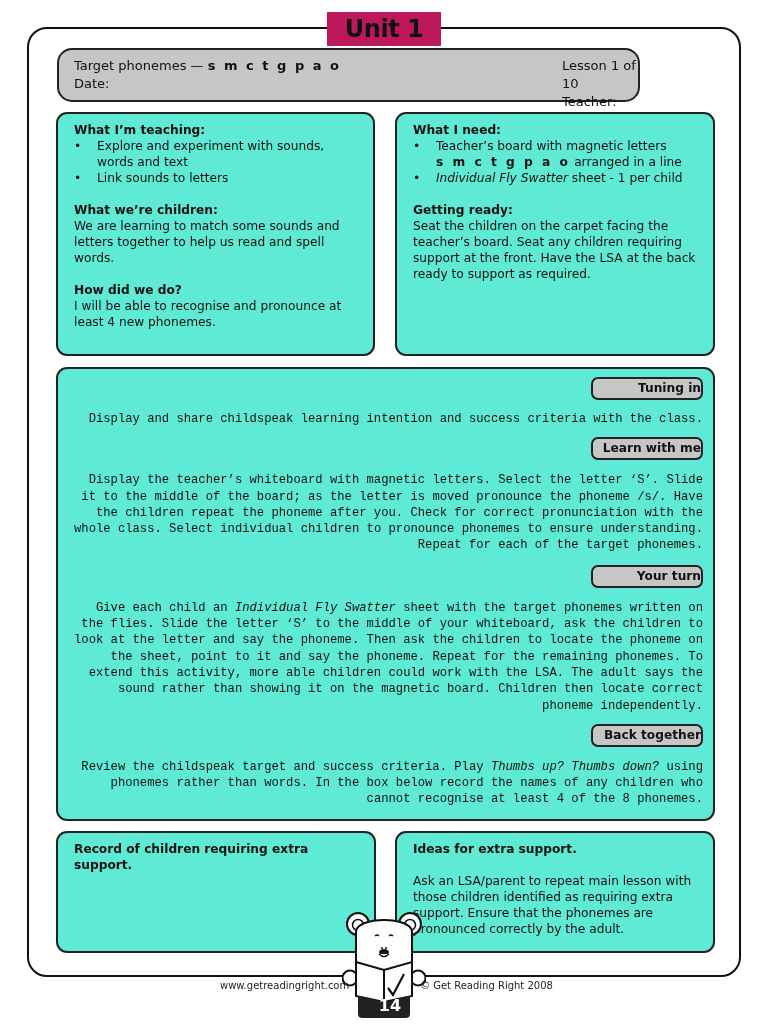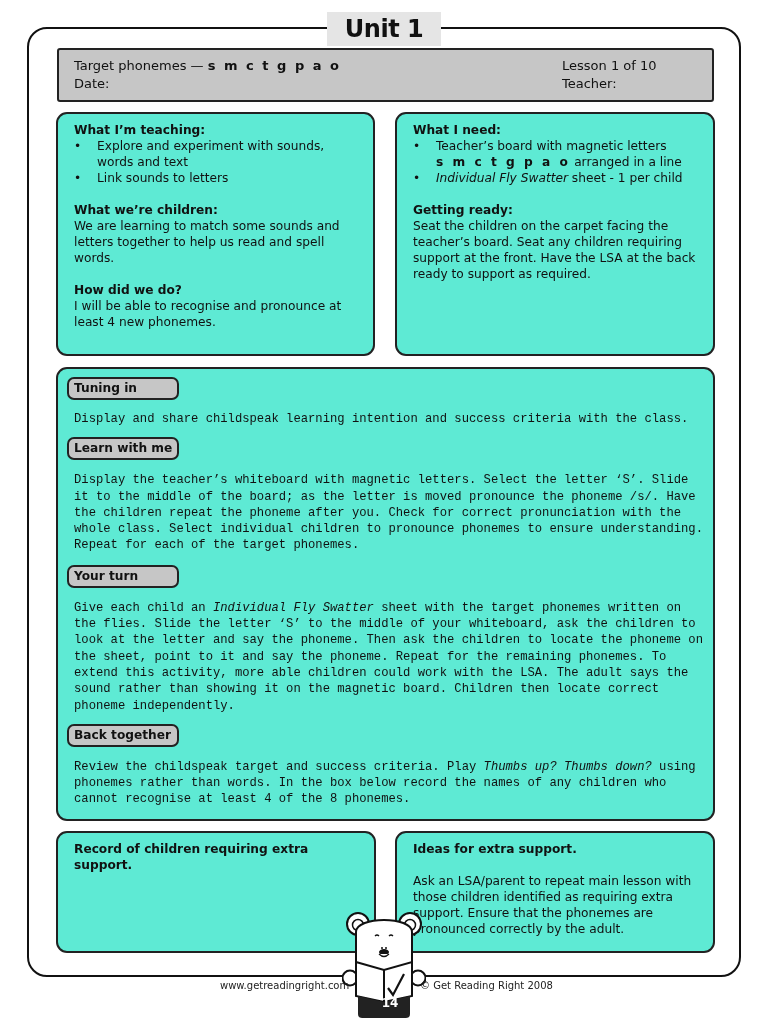--- a/index.html
+++ b/index.html
@@ -7,28 +7,28 @@
   body { position: relative; font-family: "DejaVu Sans", sans-serif; color: #111; }
 
   .outer-frame {
     position: absolute; left: 27px; top: 27px; width: 714px; height: 950px;
     border: 2px solid #111; border-radius: 20px;
   }
   .unit-title {
     position: absolute; left: 0; top: 12px; width: 768px; text-align: center;
   }
   .unit-title span {
-    display: inline-block; background: #e5e5e5; padding: 0 18px;
+    display: inline-block; background: #be185d; padding: 0 18px;
     font-family: "DejaVu Sans", sans-serif; font-weight: bold; font-size: 24px; letter-spacing: -0.5px;
     line-height: 34px;
   }
 
   .header-box {
-    position: absolute; left: 57px; top: 48px; width: 657px; height: 54px;
-    background: #c6c6c6; border: 2px solid #222; border-radius: 3px;
+    position: absolute; left: 57px; top: 48px; width: 583px; height: 54px;
+    background: #c6c6c6; border: 2px solid #222; border-radius: 15px;
     font-size: 13px; line-height: 18px; padding: 6px 14px;
   }
   .header-left { position: absolute; left: 15px; top: 7px; }
   .header-right { position: absolute; left: 503px; top: 7px; }
   .phonemes-bold { font-weight: bold; letter-spacing: 2px; }
 
   .card {
     position: absolute; border: 2px solid #222; border-radius: 11px; background: #5eead4;
     font-size: 12.2px; line-height: 16px; padding: 8px 16px;
   }
@@ -37,38 +37,38 @@
   .card .gap { height: 16px; }
   .bullets { list-style: none; }
   .bullets li { position: relative; padding-left: 23px; }
   .bullets li::before { content: "\2022"; position: absolute; left: 0; top: 0; }
   .bold-letters { font-weight: bold; letter-spacing: 2.5px; }
   em { font-style: italic; }
 
   .left-card { left: 56px; top: 112px; width: 319px; height: 244px; }
   .right-card { left: 395px; top: 112px; width: 320px; height: 244px; }
 
-  .main-card { left: 56px; top: 367px; width: 659px; height: 454px; padding: 8px 10px 8px 16px; }
+  .main-card { left: 56px; top: 367px; width: 659px; height: 454px; padding: 8px 10px 8px 16px; text-align: right; }
   .section-tab {
     display: inline-block; width: 112px; height: 23px;
     background: #c6c6c6; border: 2px solid #222; border-radius: 7px;
     font-weight: bold; font-size: 12.2px; line-height: 19px; padding-left: 5px;
     margin-left: -7px;
   }
   .section-body { margin: 10px 0 0 0; font-size: 12.2px; line-height: 16.3px; font-family: Liberation Mono, monospace; }
 
   .bottom-left { left: 56px; top: 831px; width: 320px; height: 122px; }
   .bottom-right { left: 395px; top: 831px; width: 320px; height: 122px; }
 
   .bear-wrap { position: absolute; left: 342px; top: 910px; width: 84px; height: 110px; }
   .footer-url { position: absolute; left: 220px; top: 980px; font-size: 10px; color: #222; }
   .footer-copy { position: absolute; left: 420px; top: 980px; font-size: 10px; color: #222; }
   .page-number {
     position: absolute; left: 359px; top: 996px; width: 50px; text-align: center;
-    color: #fff; font-weight: bold; font-size: 12px; padding-left: 12px;
+    color: #fff; font-weight: bold; font-size: 16px; padding-left: 12px;
   }
 </style>
 </head>
 <body>
 
 <div class="outer-frame"></div>
 <div class="unit-title">
   <span>Unit 1</span>
 </div>
 

